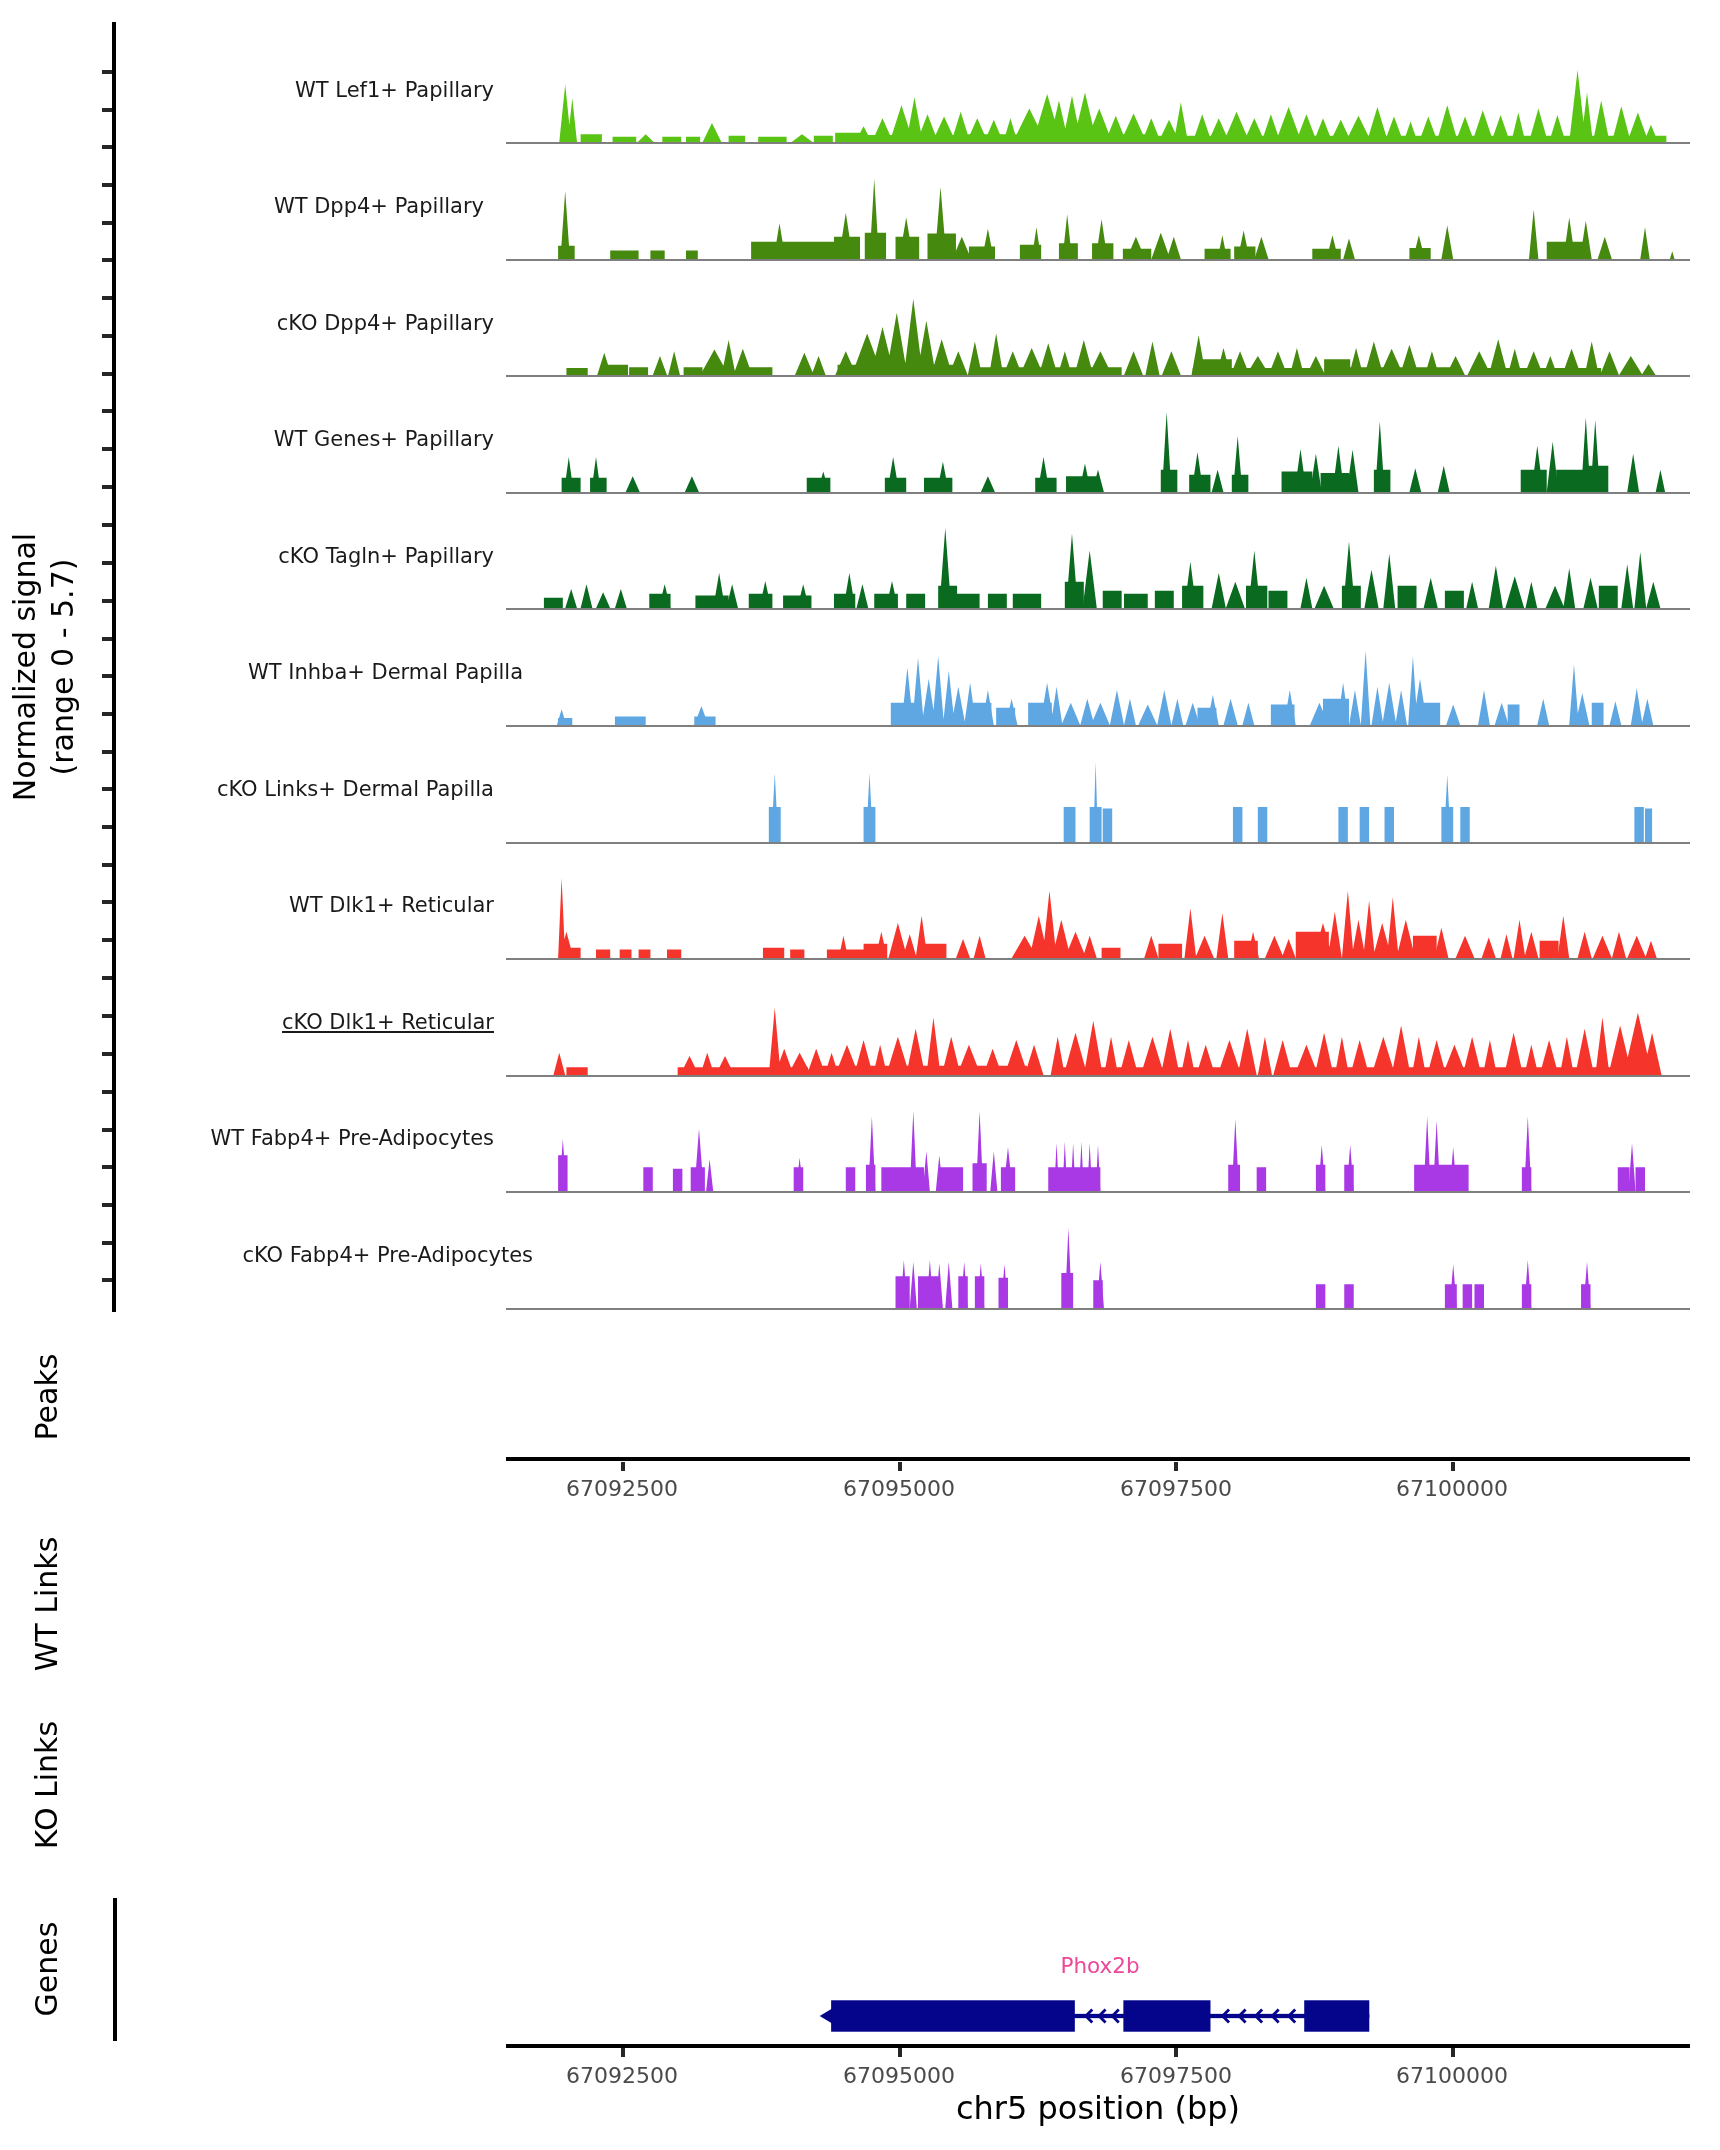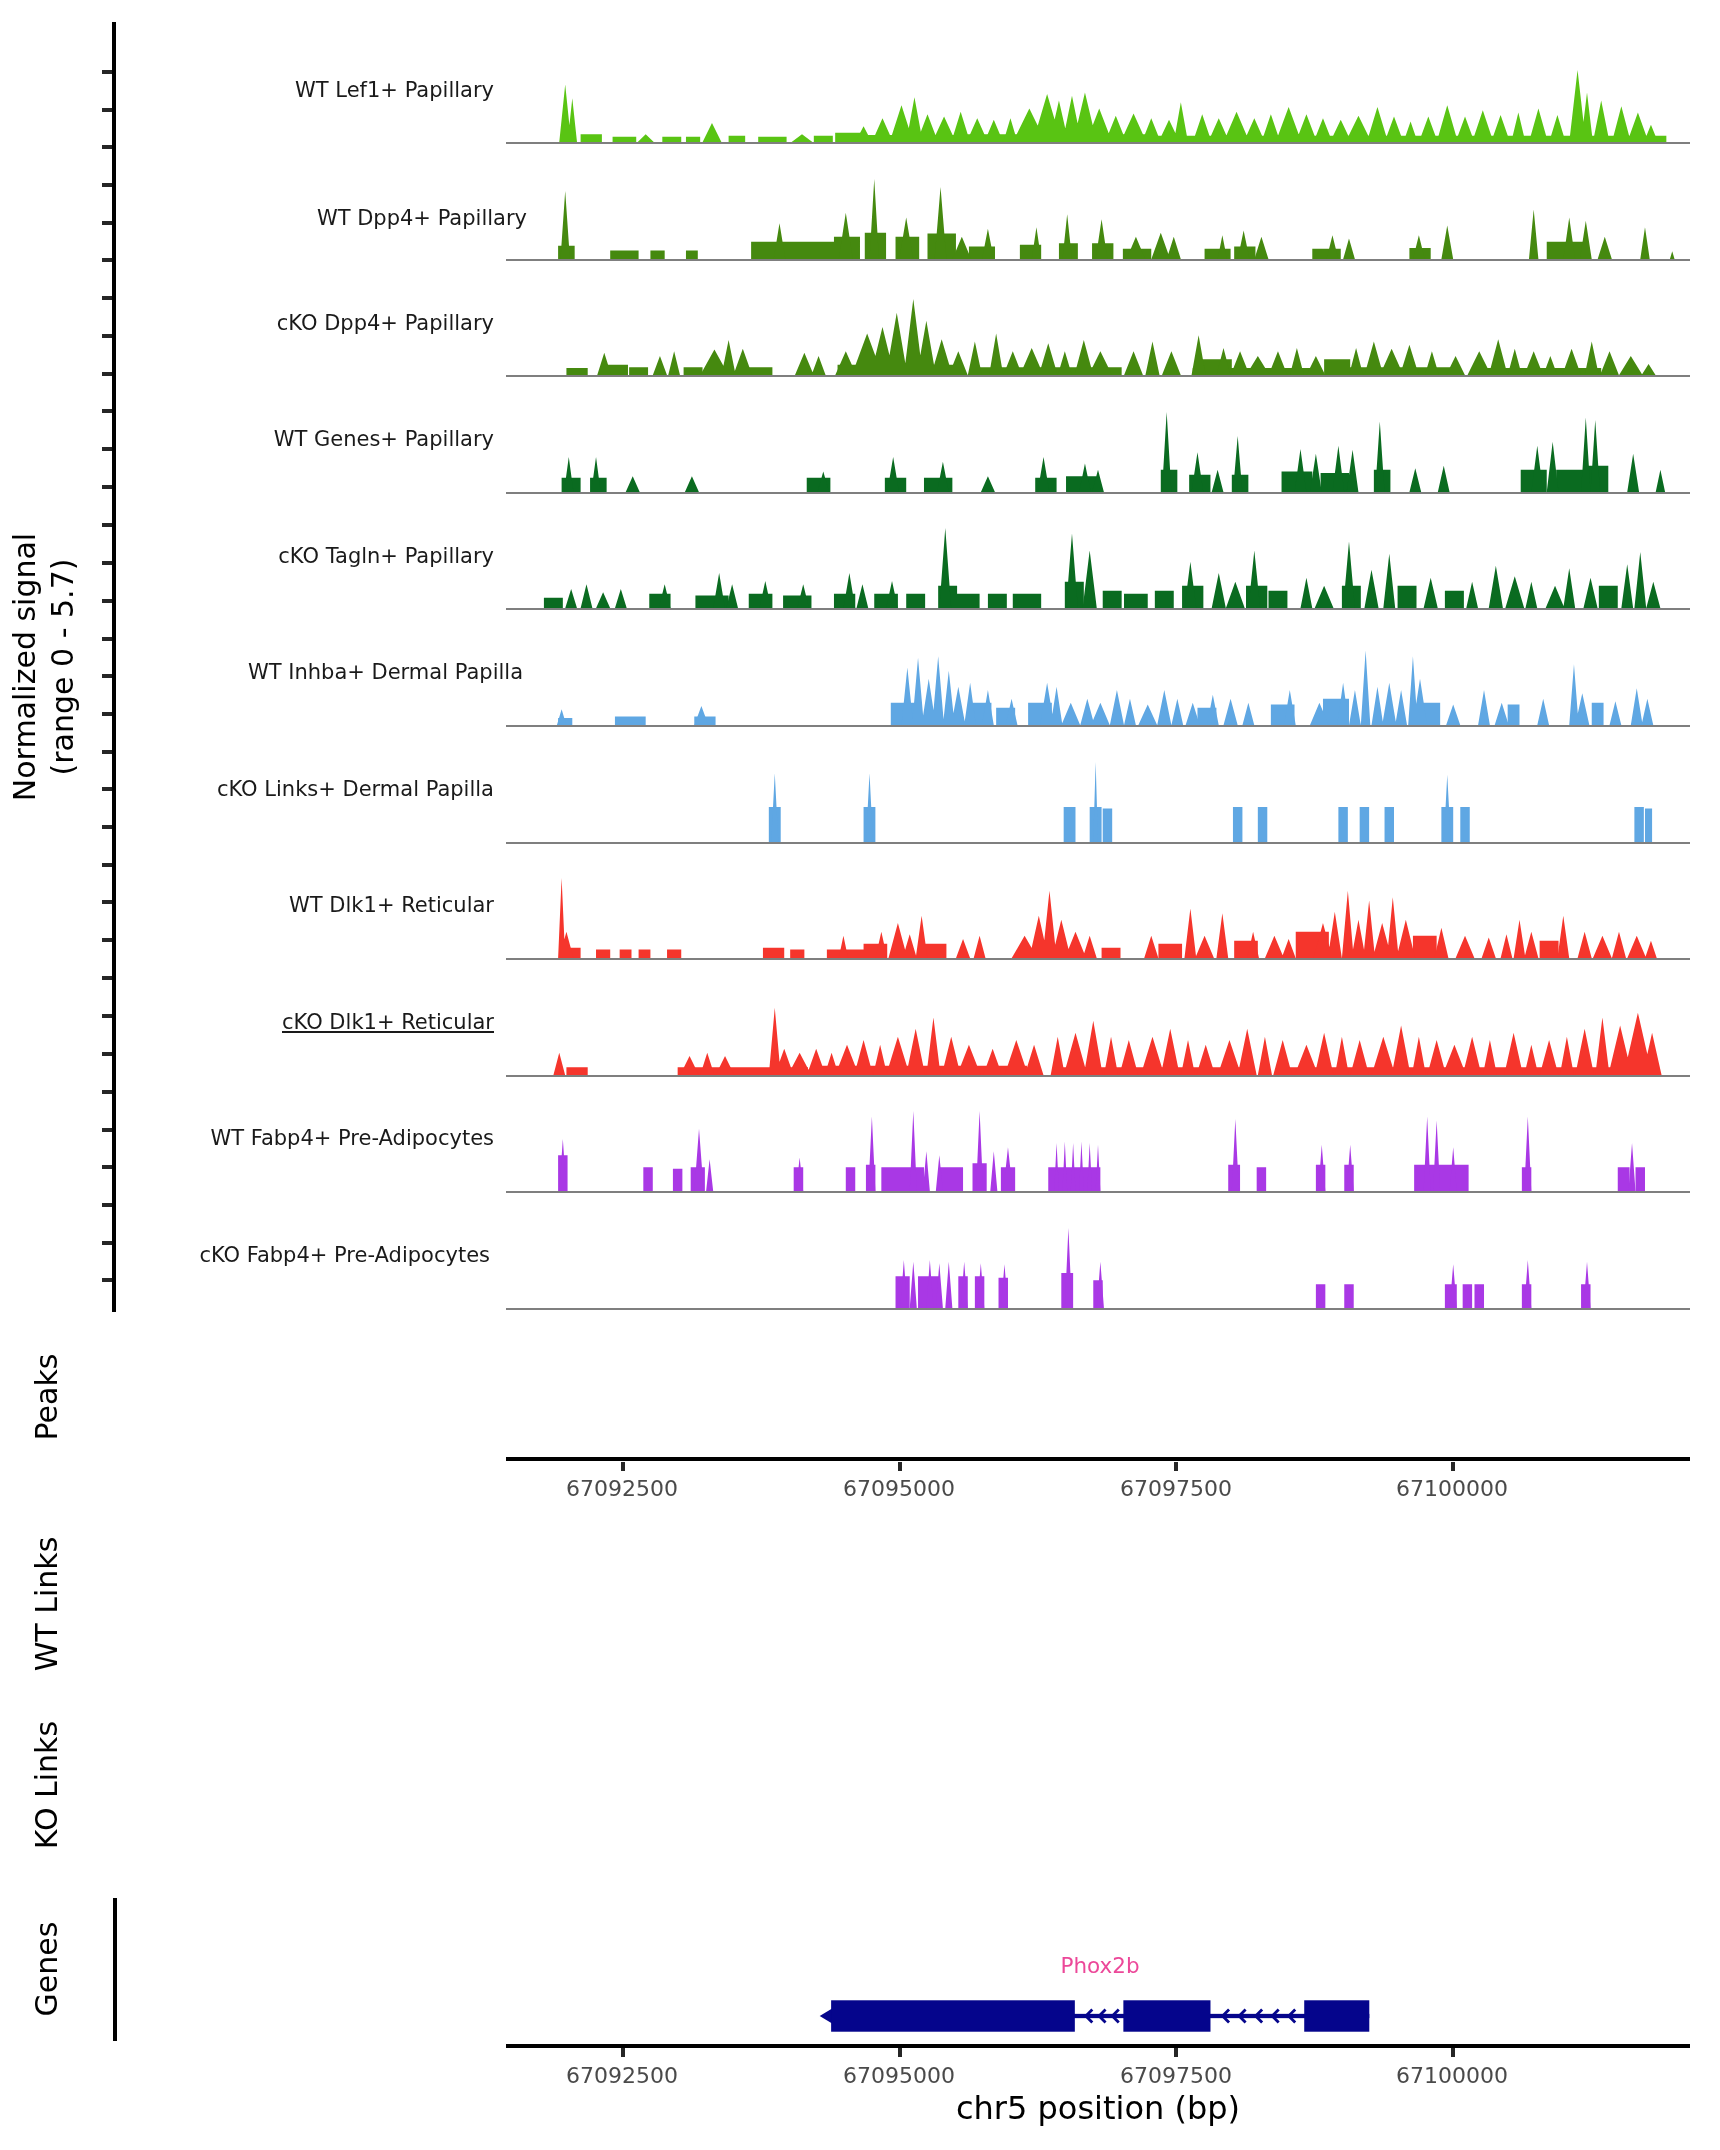--- a/index.html
+++ b/index.html
@@ -72,21 +72,21 @@
   <div id="tracks">
       <div>
         <div class="track-label" style="right: 1227px; top: 90px;">WT Lef1+ Papillary</div>
         <svg width="1184" height="81" viewBox="0 0 1652 113" style="position: absolute; left: 506px; top: 62px;">
           <path d="M104.1,112 L104.1,100.8 L133.8,100.8 L133.8,112 Z M148.7,112 L148.7,104.2 L181.7,104.2 L181.7,112 Z M218.1,112 L218.1,104.2 L244.5,104.2 L244.5,112 Z M251.1,112 L251.1,104.2 L270.9,104.2 L270.9,112 Z M310.6,112 L310.6,103.0 L333.7,103.0 L333.7,112 Z M351.9,112 L351.9,104.2 L391.5,104.2 L391.5,112 Z M429.5,112 L429.5,103.0 L456.0,103.0 L456.0,112 Z M459.3,112 L459.3,98.6 L498.9,98.6 L498.9,112 Z M479.1,112 L479.1,101.9 L644.3,101.9 L644.3,112 Z M627.8,112 L627.8,100.8 L892.1,100.8 L892.1,112 Z M826.0,112 L826.0,103.0 L1222.5,103.0 L1222.5,112 Z M1139.9,112 L1139.9,103.0 L1470.3,103.0 L1470.3,112 Z M1387.7,112 L1387.7,103.0 L1619.0,103.0 L1619.0,112 Z " fill="#59C413"></path>
           <path d="M74.3,112 L82.6,31.4 L90.9,112 Z M85.9,112 L92.5,50.4 L99.1,112 Z M183.4,112 L194.9,100.8 L206.5,112 Z M274.2,112 L287.4,85.1 L300.7,112 Z M398.1,112 L413.0,100.8 L427.9,112 Z M487.3,112 L498.9,89.6 L510.5,112 Z M510.5,112 L525.3,78.4 L540.2,112 Z M535.2,112 L551.8,60.5 L568.3,112 Z M558.4,112 L569.9,49.3 L581.5,112 Z M573.2,112 L588.1,72.8 L603.0,112 Z M594.7,112 L611.2,76.2 L627.8,112 Z M621.2,112 L634.4,69.4 L647.6,112 Z M642.6,112 L657.5,78.4 L672.4,112 Z M667.4,112 L680.6,80.6 L693.8,112 Z M693.8,112 L703.8,78.4 L713.7,112 Z M707.1,112 L730.2,65.0 L753.3,112 Z M735.1,112 L755.0,44.8 L774.8,112 Z M758.3,112 L771.5,53.8 L784.7,112 Z M776.4,112 L789.7,47.0 L802.9,112 Z M791.3,112 L807.8,42.6 L824.3,112 Z M809.5,112 L827.7,65.0 L845.8,112 Z M835.9,112 L850.8,75.0 L865.6,112 Z M857.4,112 L875.6,71.7 L893.7,112 Z M887.1,112 L900.3,78.4 L913.6,112 Z M910.3,112 L925.1,80.6 L940.0,112 Z M931.7,112 L941.6,56.0 L951.6,112 Z M958.2,112 L971.4,72.8 L984.6,112 Z M979.6,112 L994.5,78.4 L1009.4,112 Z M1001.1,112 L1019.3,69.4 L1037.5,112 Z M1029.2,112 L1044.1,78.4 L1058.9,112 Z M1054.0,112 L1067.2,72.8 L1080.4,112 Z M1073.8,112 L1092.0,62.7 L1110.1,112 Z M1101.9,112 L1116.8,72.8 L1131.6,112 Z M1126.7,112 L1139.9,78.4 L1153.1,112 Z M1149.8,112 L1164.7,80.6 L1179.5,112 Z M1171.3,112 L1189.4,75.0 L1207.6,112 Z M1201.0,112 L1215.9,62.7 L1230.7,112 Z M1225.8,112 L1239.0,76.2 L1252.2,112 Z M1252.2,112 L1262.1,82.9 L1272.0,112 Z M1273.7,112 L1286.9,76.2 L1300.1,112 Z M1298.5,112 L1313.3,60.5 L1328.2,112 Z M1324.9,112 L1338.1,76.2 L1351.3,112 Z M1348.0,112 L1362.9,67.2 L1377.8,112 Z M1374.5,112 L1387.7,73.9 L1400.9,112 Z M1402.5,112 L1412.5,70.6 L1422.4,112 Z M1427.3,112 L1440.5,65.0 L1453.8,112 Z M1455.4,112 L1467.0,73.9 L1478.5,112 Z M1483.5,112 L1495.1,11.2 L1506.6,112 Z M1500.0,112 L1508.3,42.6 L1516.5,112 Z M1516.5,112 L1528.1,53.8 L1539.7,112 Z M1543.0,112 L1556.2,61.6 L1569.4,112 Z M1564.4,112 L1579.3,70.6 L1594.2,112 Z M1587.6,112 L1597.5,87.4 L1607.4,112 Z " fill="#59C413"></path>
         </svg>
         <div class="baseline" style="left: 506px; top: 142px; width: 1184px;"></div>
       </div>
       <div>
-        <div class="track-label" style="right: 1194px; top: 206px; margin-top: 12px;">WT Dpp4+ Papillary</div>
+        <div class="track-label" style="right: 1237px; top: 206px;">WT Dpp4+ Papillary</div>
         <svg width="1184" height="81" viewBox="0 0 1652 113" style="position: absolute; left: 506px; top: 179px;">
           <path d="M72.7,112 L72.7,93.0 L95.8,93.0 L95.8,112 Z M145.4,112 L145.4,99.7 L185.0,99.7 L185.0,112 Z M201.5,112 L201.5,99.7 L221.4,99.7 L221.4,112 Z M251.1,112 L251.1,99.7 L267.6,99.7 L267.6,112 Z M342.0,112 L342.0,87.4 L401.4,87.4 L401.4,112 Z M399.8,112 L399.8,87.4 L432.8,87.4 L432.8,112 Z M426.2,112 L426.2,87.4 L465.9,87.4 L465.9,112 Z M457.6,112 L457.6,80.6 L493.9,80.6 L493.9,112 Z M500.6,112 L500.6,75.0 L530.3,75.0 L530.3,112 Z M543.5,112 L543.5,80.6 L576.5,80.6 L576.5,112 Z M588.1,112 L588.1,76.2 L627.8,76.2 L627.8,112 Z M645.9,112 L645.9,94.1 L682.3,94.1 L682.3,112 Z M717.0,112 L717.0,91.8 L746.7,91.8 L746.7,112 Z M771.5,112 L771.5,89.6 L797.9,89.6 L797.9,112 Z M817.7,112 L817.7,89.6 L847.5,89.6 L847.5,112 Z M860.7,112 L860.7,97.4 L900.3,97.4 L900.3,112 Z M974.7,112 L974.7,97.4 L1011.0,97.4 L1011.0,112 Z M1016.0,112 L1016.0,94.1 L1045.7,94.1 L1045.7,112 Z M1125.0,112 L1125.0,97.4 L1164.7,97.4 L1164.7,112 Z M1260.5,112 L1260.5,96.3 L1290.2,96.3 L1290.2,112 Z M1452.1,112 L1452.1,87.4 L1505.0,87.4 L1505.0,112 Z " fill="#45890F"></path>
           <path d="M76.0,112 L82.6,16.8 L89.2,112 Z M373.4,112 L381.6,61.6 L389.9,112 Z M464.2,112 L474.1,47.0 L484.0,112 Z M507.2,112 L513.8,0.0 L520.4,112 Z M548.5,112 L558.4,53.8 L568.3,112 Z M598.0,112 L606.3,11.2 L614.5,112 Z M622.8,112 L636.0,80.6 L649.2,112 Z M664.1,112 L672.4,69.4 L680.6,112 Z M733.5,112 L740.1,67.2 L746.7,112 Z M776.4,112 L783.0,49.3 L789.7,112 Z M822.7,112 L831.0,56.0 L839.2,112 Z M865.6,112 L878.9,80.6 L892.1,112 Z M900.3,112 L913.6,75.0 L926.8,112 Z M921.8,112 L931.7,80.6 L941.6,112 Z M992.9,112 L999.5,78.4 L1006.1,112 Z M1020.9,112 L1029.2,71.7 L1037.5,112 Z M1044.1,112 L1054.0,80.6 L1063.9,112 Z M1144.8,112 L1153.1,78.4 L1161.4,112 Z M1168.0,112 L1176.2,82.9 L1184.5,112 Z M1265.4,112 L1273.7,78.4 L1282.0,112 Z M1305.1,112 L1313.3,65.0 L1321.6,112 Z M1427.3,112 L1433.9,42.6 L1440.5,112 Z M1475.2,112 L1483.5,53.8 L1491.8,112 Z M1498.4,112 L1506.6,58.2 L1514.9,112 Z M1523.1,112 L1533.1,80.6 L1543.0,112 Z M1582.6,112 L1589.2,67.2 L1595.8,112 Z M1623.9,112 L1627.2,100.8 L1630.5,112 Z " fill="#45890F"></path>
         </svg>
         <div class="baseline" style="left: 506px; top: 259px; width: 1184px;"></div>
       </div>
       <div>
         <div class="track-label" style="right: 1227px; top: 323px;">cKO Dpp4+ Papillary</div>
         <svg width="1184" height="81" viewBox="0 0 1652 113" style="position: absolute; left: 506px; top: 295px;">
           <path d="M84.3,112 L84.3,101.9 L114.0,101.9 L114.0,112 Z M133.8,112 L133.8,97.4 L170.2,97.4 L170.2,112 Z M171.8,112 L171.8,100.8 L198.2,100.8 L198.2,112 Z M247.8,112 L247.8,100.8 L274.2,100.8 L274.2,112 Z M338.7,112 L338.7,100.8 L371.7,100.8 L371.7,112 Z M969.7,112 L969.7,89.6 L1012.7,89.6 L1012.7,112 Z M1141.5,112 L1141.5,89.6 L1177.9,89.6 L1177.9,112 Z M462.6,112 L462.6,97.4 L627.8,97.4 L627.8,112 Z M660.8,112 L660.8,100.8 L859.0,100.8 L859.0,112 Z M958.2,112 L958.2,101.9 L1123.4,101.9 L1123.4,112 Z M1164.7,112 L1164.7,100.8 L1329.9,100.8 L1329.9,112 Z M1362.9,112 L1362.9,101.9 L1528.1,101.9 L1528.1,112 Z " fill="#45890F"></path>
@@ -144,21 +144,21 @@
       </div>
       <div>
         <div class="track-label" style="right: 1227px; top: 1138px;">WT Fabp4+ Pre-Adipocytes</div>
         <svg width="1184" height="81" viewBox="0 0 1652 113" style="position: absolute; left: 506px; top: 1111px;">
           <path d="M72.7,112 L72.7,61.6 L85.9,61.6 L85.9,112 Z M191.6,112 L191.6,78.4 L204.8,78.4 L204.8,112 Z M232.9,112 L232.9,80.6 L246.1,80.6 L246.1,112 Z M257.7,112 L257.7,78.4 L277.5,78.4 L277.5,112 Z M401.4,112 L401.4,78.4 L414.7,78.4 L414.7,112 Z M474.1,112 L474.1,78.4 L487.3,78.4 L487.3,112 Z M502.2,112 L502.2,75.0 L515.4,75.0 L515.4,112 Z M523.7,112 L523.7,78.4 L583.2,78.4 L583.2,112 Z M604.6,112 L604.6,78.4 L637.7,78.4 L637.7,112 Z M650.9,112 L650.9,72.8 L670.7,72.8 L670.7,112 Z M690.5,112 L690.5,78.4 L710.4,78.4 L710.4,112 Z M756.6,112 L756.6,78.4 L829.3,78.4 L829.3,112 Z M1007.7,112 L1007.7,75.0 L1024.2,75.0 L1024.2,112 Z M1047.4,112 L1047.4,78.4 L1060.6,78.4 L1060.6,112 Z M1130.0,112 L1130.0,75.0 L1143.2,75.0 L1143.2,112 Z M1169.6,112 L1169.6,75.0 L1182.8,75.0 L1182.8,112 Z M1267.1,112 L1267.1,75.0 L1343.1,75.0 L1343.1,112 Z M1417.4,112 L1417.4,78.4 L1430.6,78.4 L1430.6,112 Z M1551.2,112 L1551.2,78.4 L1567.7,78.4 L1567.7,112 Z M1576.0,112 L1576.0,78.4 L1589.2,78.4 L1589.2,112 Z " fill="#A938E5"></path>
           <path d="M74.3,112 L79.3,39.2 L84.3,112 Z M262.7,112 L269.3,24.6 L275.9,112 Z M279.2,112 L284.1,67.2 L289.1,112 Z M404.7,112 L409.7,65.0 L414.7,112 Z M505.5,112 L510.5,7.8 L515.4,112 Z M563.3,112 L568.3,0.0 L573.2,112 Z M581.5,112 L586.5,56.0 L591.4,112 Z M599.7,112 L604.6,61.6 L609.6,112 Z M655.8,112 L660.8,0.0 L665.8,112 Z M675.7,112 L680.6,56.0 L685.6,112 Z M693.8,112 L700.4,50.4 L707.1,112 Z M764.9,112 L768.2,44.8 L771.5,112 Z M776.4,112 L779.7,42.6 L783.0,112 Z M788.0,112 L791.3,44.8 L794.6,112 Z M799.6,112 L802.9,42.6 L806.2,112 Z M811.1,112 L814.4,44.8 L817.7,112 Z M822.7,112 L826.0,47.0 L829.3,112 Z M1012.7,112 L1017.6,11.2 L1022.6,112 Z M1133.3,112 L1138.2,47.0 L1143.2,112 Z M1172.9,112 L1177.9,47.0 L1182.8,112 Z M1280.3,112 L1285.3,7.8 L1290.2,112 Z M1293.5,112 L1298.5,13.4 L1303.4,112 Z M1316.6,112 L1321.6,50.4 L1326.6,112 Z M1420.7,112 L1425.7,7.8 L1430.6,112 Z M1566.1,112 L1571.1,44.8 L1576.0,112 Z " fill="#A938E5"></path>
         </svg>
         <div class="baseline" style="left: 506px; top: 1191px; width: 1184px;"></div>
       </div>
       <div>
-        <div class="track-label" style="right: 1231px; top: 1255px;">cKO Fabp4+ Pre-Adipocytes</div>
+        <div class="track-label" style="right: 1188px; top: 1255px;">cKO Fabp4+ Pre-Adipocytes</div>
         <svg width="1184" height="81" viewBox="0 0 1652 113" style="position: absolute; left: 506px; top: 1228px;">
           <path d="M543.5,112 L543.5,67.2 L563.3,67.2 L563.3,112 Z M574.9,112 L574.9,67.2 L604.6,67.2 L604.6,112 Z M631.1,112 L631.1,67.2 L644.3,67.2 L644.3,112 Z M654.2,112 L654.2,67.2 L667.4,67.2 L667.4,112 Z M687.2,112 L687.2,69.4 L700.4,69.4 L700.4,112 Z M774.8,112 L774.8,62.7 L791.3,62.7 L791.3,112 Z M819.4,112 L819.4,72.8 L832.6,72.8 L832.6,112 Z M1130.0,112 L1130.0,78.4 L1143.2,78.4 L1143.2,112 Z M1169.6,112 L1169.6,78.4 L1182.8,78.4 L1182.8,112 Z M1310.0,112 L1310.0,78.4 L1326.6,78.4 L1326.6,112 Z M1334.8,112 L1334.8,78.4 L1348.0,78.4 L1348.0,112 Z M1351.3,112 L1351.3,78.4 L1364.6,78.4 L1364.6,112 Z M1417.4,112 L1417.4,78.4 L1430.6,78.4 L1430.6,112 Z M1500.0,112 L1500.0,78.4 L1513.2,78.4 L1513.2,112 Z " fill="#A938E5"></path>
           <path d="M550.1,112 L555.1,44.8 L560.0,112 Z M563.3,112 L568.3,47.0 L573.2,112 Z M586.5,112 L591.4,44.8 L596.4,112 Z M599.7,112 L604.6,49.3 L609.6,112 Z M612.9,112 L617.8,47.0 L622.8,112 Z M634.4,112 L639.3,47.0 L644.3,112 Z M657.5,112 L662.5,49.3 L667.4,112 Z M690.5,112 L695.5,50.4 L700.4,112 Z M779.7,112 L784.7,0.0 L789.7,112 Z M824.3,112 L829.3,47.0 L834.3,112 Z M1316.6,112 L1321.6,50.4 L1326.6,112 Z M1420.7,112 L1425.7,44.8 L1430.6,112 Z M1503.3,112 L1508.3,47.0 L1513.2,112 Z " fill="#A938E5"></path>
         </svg>
         <div class="baseline" style="left: 506px; top: 1308px; width: 1184px;"></div>
       </div>
     </div>
 
   <div class="rot-label sect-label" style="left:46px;top:1397px;">Peaks</div>
   <div class="rot-label sect-label" style="left:46px;top:1604px;">WT Links</div>

